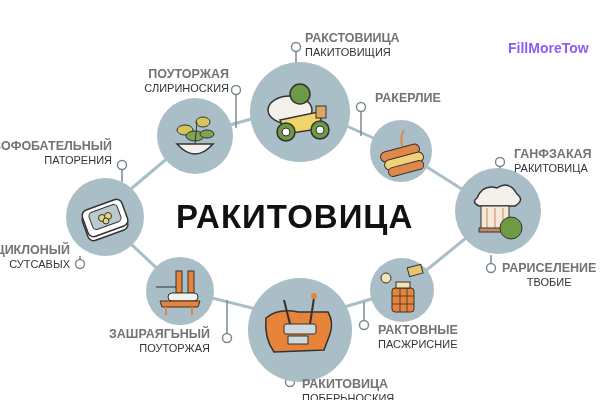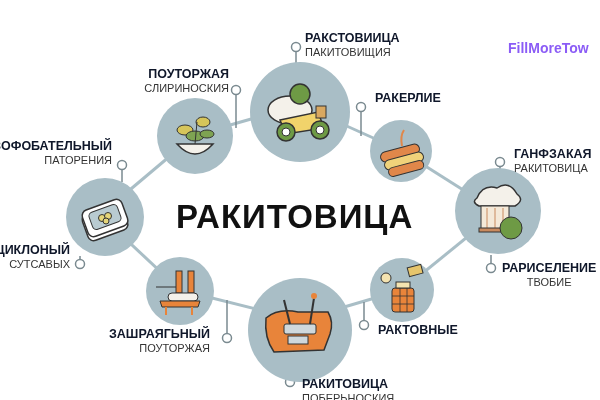--- a/index.html
+++ b/index.html
@@ -2,21 +2,21 @@
 <html><head>
 <meta charset="utf-8">
 <style>
   html, body { margin:0; padding:0; }
   body { width:600px; height:400px; background:#ffffff; position:relative; overflow:hidden;
          font-family:"Liberation Sans", sans-serif; color:#1a1a1a; }
   svg.links { position:absolute; left:0; top:0; width:600px; height:400px; }
   .node { position:absolute; border-radius:50%; background:#a9bec6; }
   .node svg { position:absolute; left:0; top:0; width:100%; height:100%; }
   .label { position:absolute; line-height:1.1; white-space:nowrap; }
-  .label .t1 { font-weight:bold; font-size:12.5px; color:#0f172a; display:block; }
+  .label .t1 { font-weight:bold; font-size:12.5px; color:#737373; display:block; }
   .label .t2 { font-size:11px; color:#333; display:block; }
   .label.right { text-align:right; }
   .title { position:absolute; left:176px; top:198px; font-weight:bold; font-size:33px;
            letter-spacing:1px; color:#111; }
   .brand { position:absolute; left:508px; top:40px; font-weight:bold; font-size:14px; color:#8b5cf6; }
 </style>
 </head>
 <body>
 
 <svg class="links" viewBox="0 0 600 400">
@@ -173,20 +173,21 @@
 <div class="label" style="left:502px;top:262px;text-align:center;">
   <span class="t1">РАРИСЕЛЕНИЕ</span>
   <span class="t2">ТВОБИЕ</span>
 </div>
 <div class="label right" style="right:390px;top:328px;">
   <span class="t1">ЗАШРАЯГЬНЫЙ</span>
   <span class="t2">ПОУТОРЖАЯ</span>
 </div>
 <div class="label" style="left:378px;top:324px;">
   <span class="t1">РАКТОВНЫЕ</span>
+  <span class="t2">ПАСЖРИСНИЕ</span>
 </div>
 <div class="label" style="left:302px;top:378px;">
   <span class="t1">РАКИТОВИЦА</span>
   <span class="t2">ПОБЕРЬНОСКИЯ</span>
 </div>
 
 <div class="title">РАКИТОВИЦА</div>
 <div class="brand">FillMoreTow</div>
 
 </body></html>

